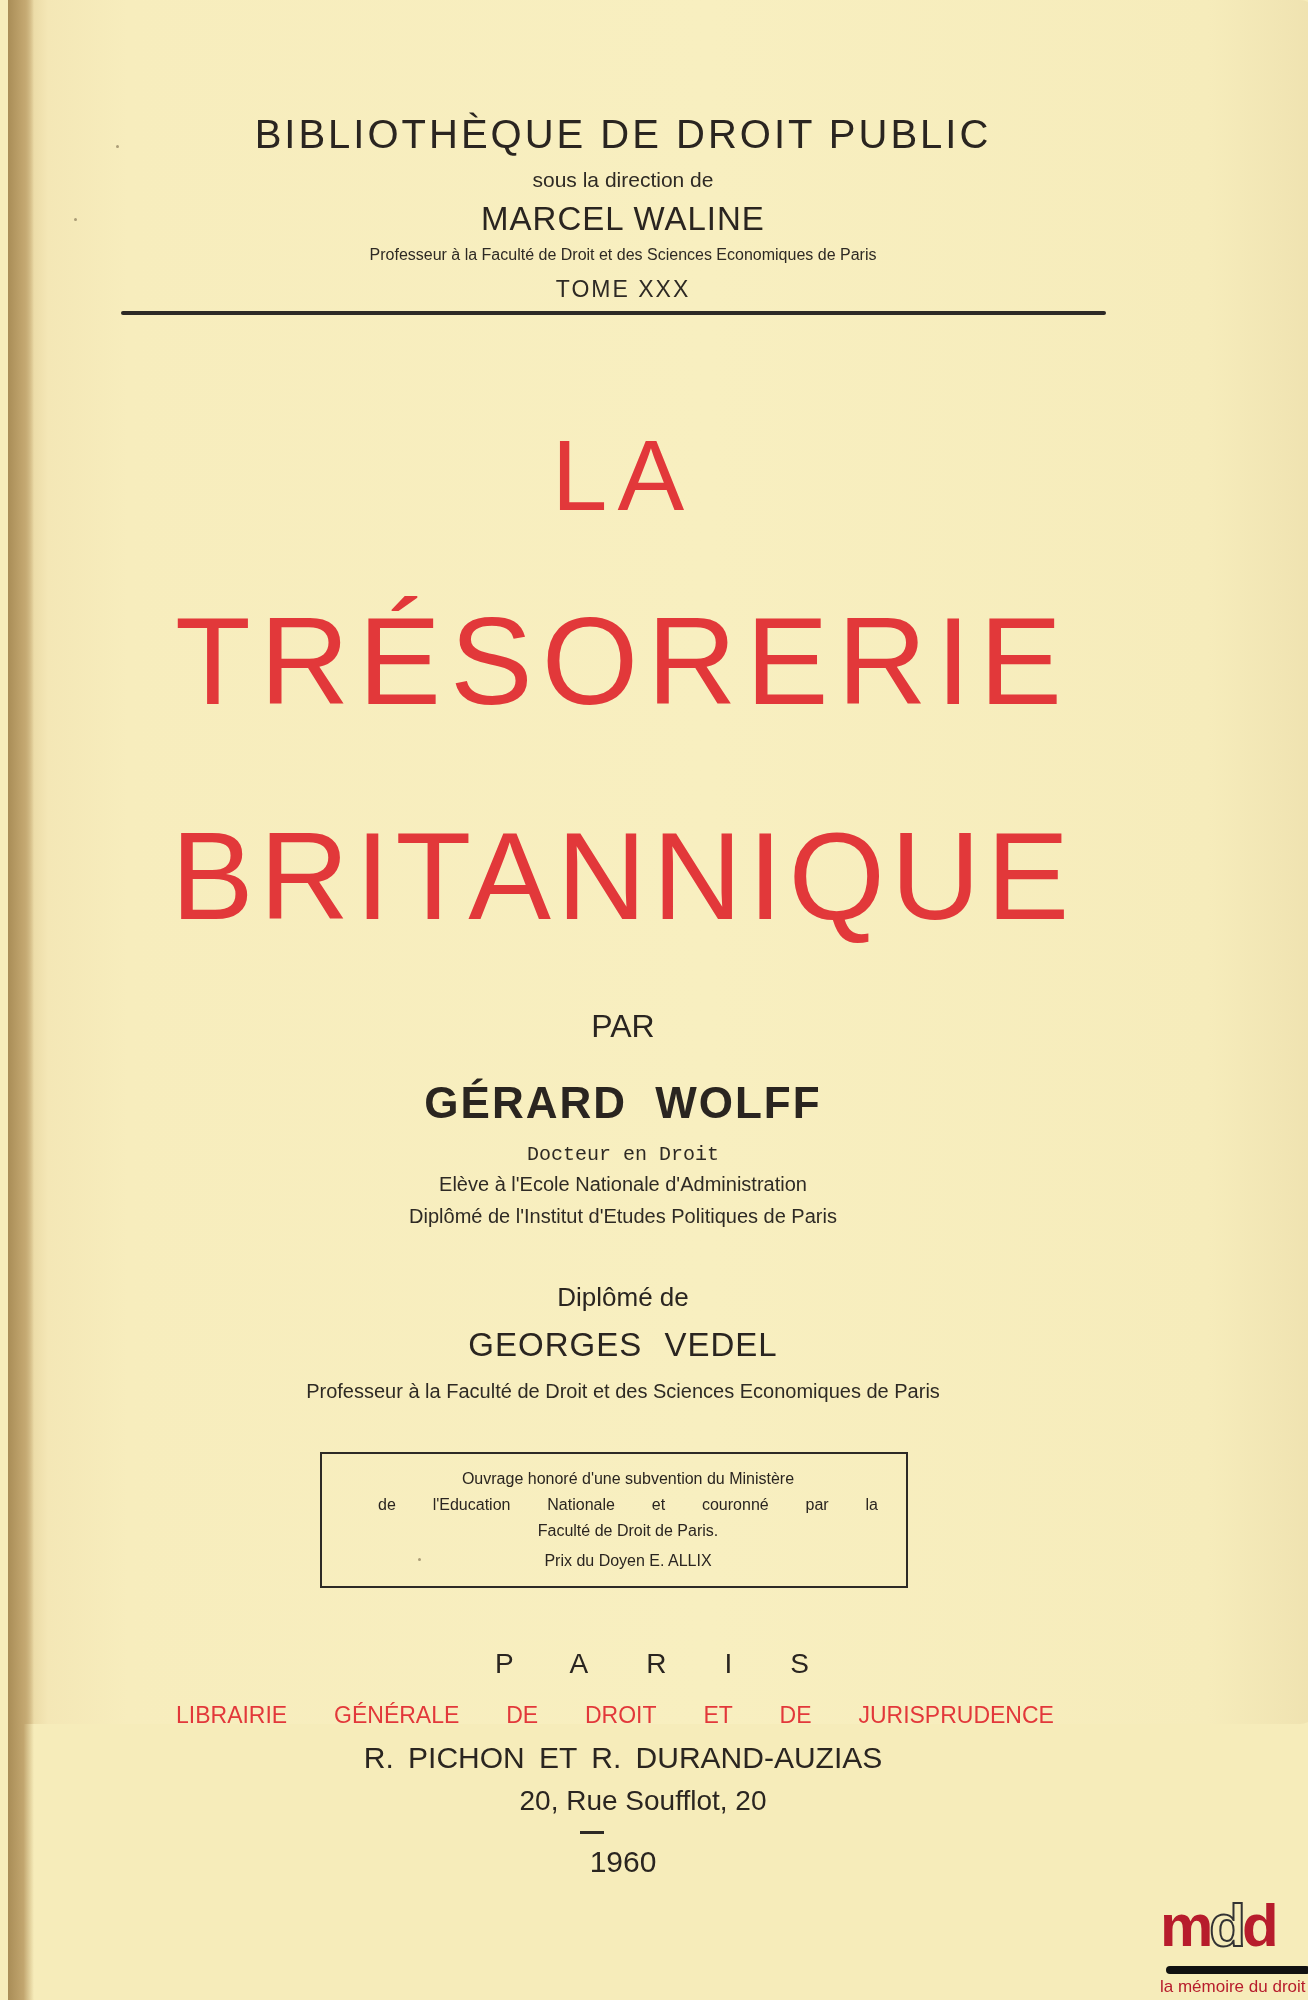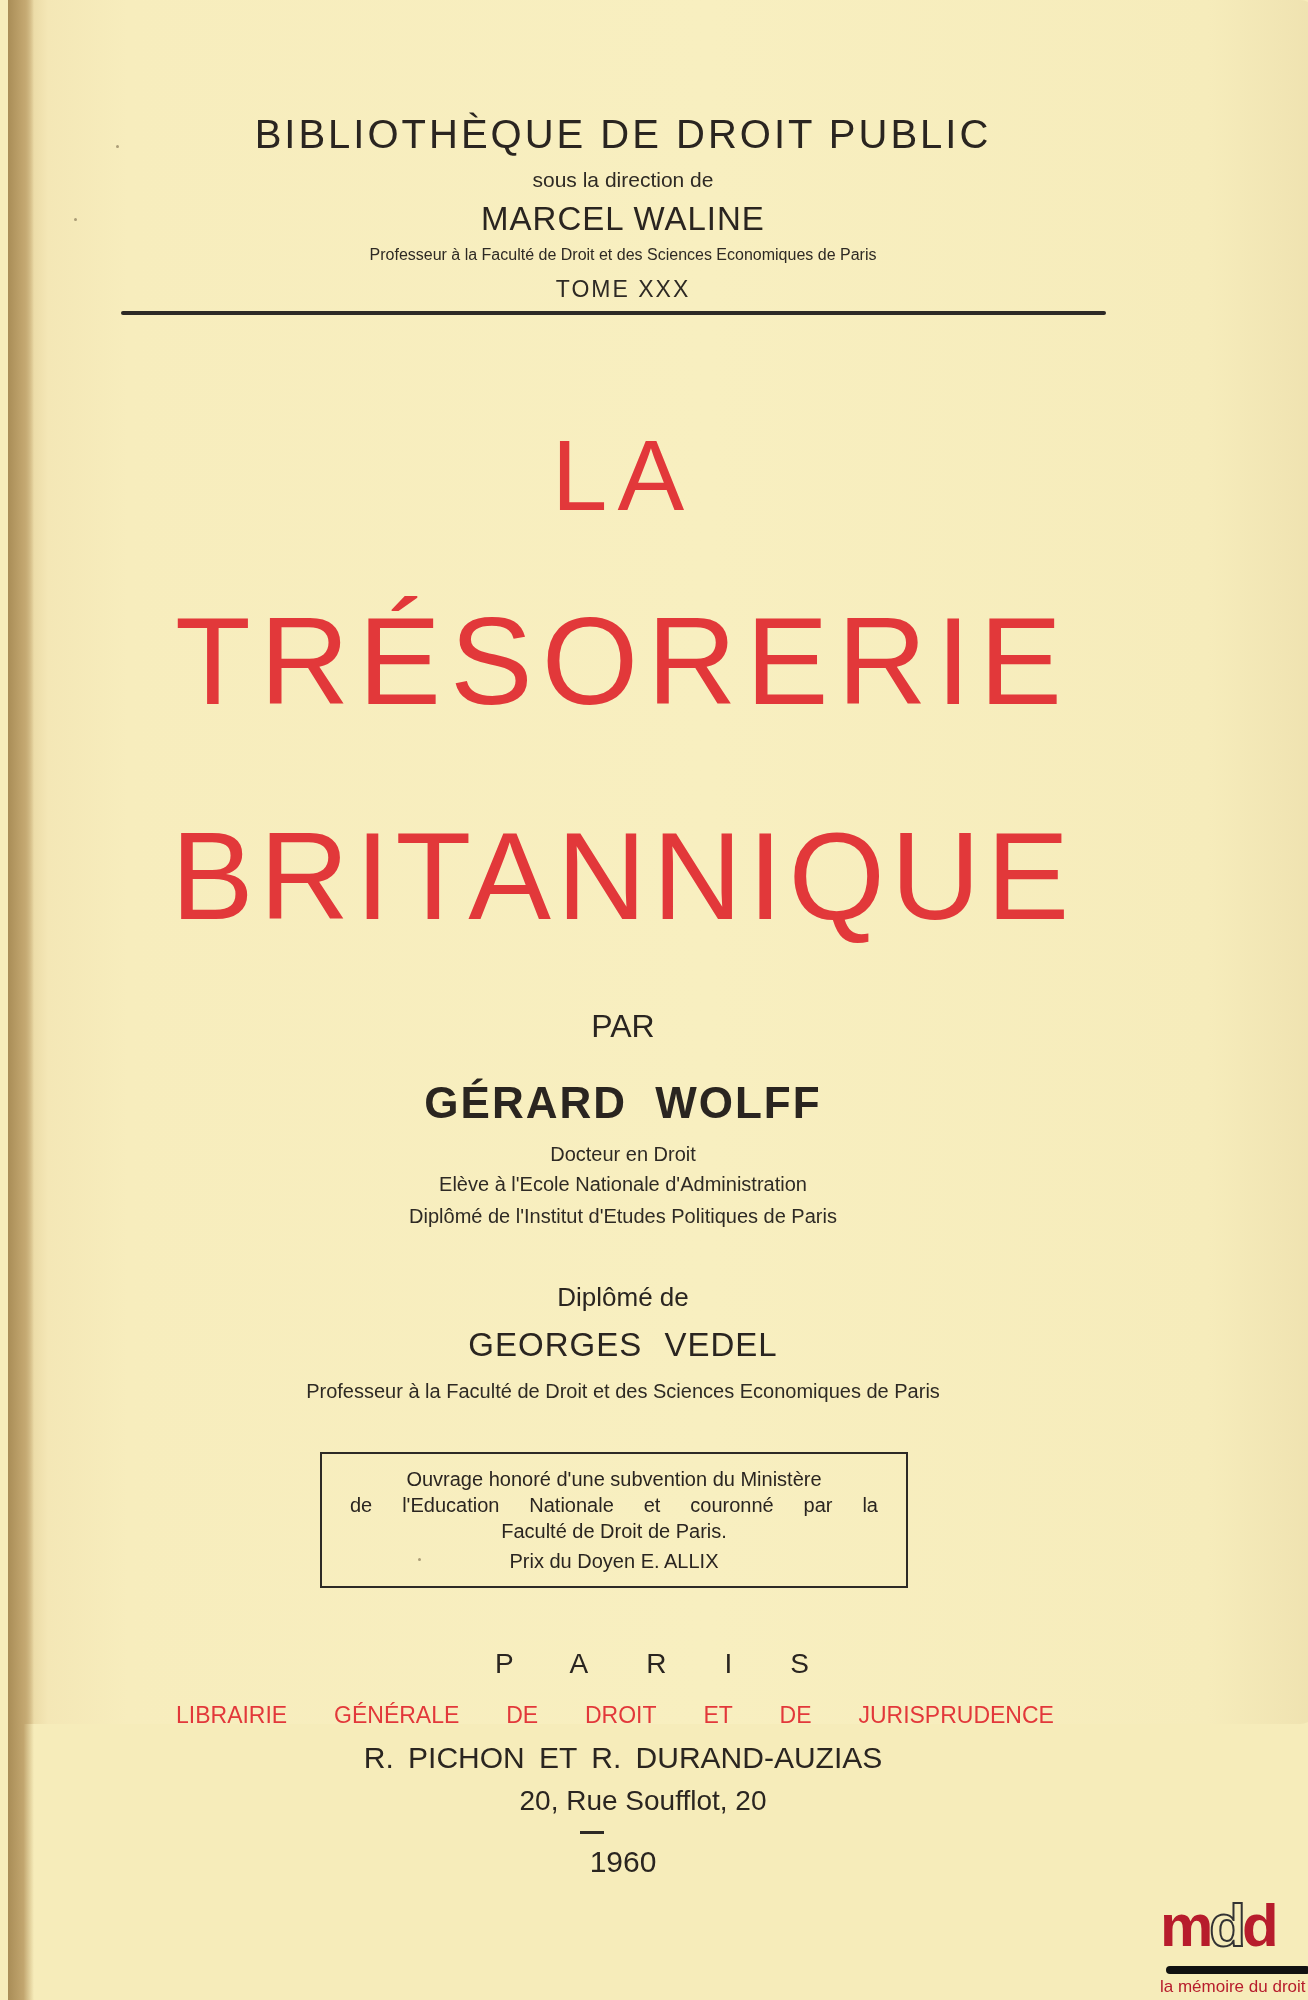--- a/index.html
+++ b/index.html
@@ -25,30 +25,30 @@
   .dir-title { top: 246px; font-size: 16px; color: #2e2a24; }
   .tome { top: 276px; font-size: 23px; letter-spacing: 2px; color: #2e2a24; }
   .rule { position: absolute; left: 113px; top: 311px; width: 985px; height: 4px; background: #2d2a26; border-radius: 2px; }
   .title-red { color: #e2383a; font-weight: normal; }
   .t-la { top: 418px; font-size: 100px; letter-spacing: 10px; }
   .t-treso { top: 590px; font-size: 124px; letter-spacing: 9px; }
   .t-brit { top: 805px; font-size: 124px; letter-spacing: 6px; }
   .par { top: 1008px; font-size: 32px; color: #2a2520; }
   .author { top: 1078px; font-size: 44px; font-weight: bold; letter-spacing: 2px; color: #2a2520; word-spacing: 14px; }
   .cred { font-size: 20px; color: #2e2a24; }
-  .c1 { top: 1143px; }
+  .c1 { top: 1143px; font-family: Liberation Mono, monospace; }
   .c2 { top: 1173px; }
   .c3 { top: 1205px; }
   .preface { top: 1282px; font-size: 26px; color: #2a2520; }
   .prefacer { top: 1326px; font-size: 33px; letter-spacing: 1px; color: #2a2520; word-spacing: 12px; }
   .pref-title { top: 1380px; font-size: 20px; color: #2e2a24; }
   .honor-box {
     position: absolute; left: 312px; top: 1452px; width: 588px; height: 136px;
     border: 2px solid #2d2a26; box-sizing: border-box;
-    text-align: center; padding-top: 12px; font-size: 20px; line-height: 26px; color: #2a2520;
+    text-align: center; padding-top: 12px; font-size: 16px; line-height: 26px; color: #2a2520; padding-left: 28px;
   }
   .honor-box .line { display: block; }
   .honor-box .just { text-align: justify; text-align-last: justify; padding: 0 28px; }
   .honor-box .last { margin-top: 4px; }
   .paris { top: 1648px; font-size: 28px; letter-spacing: 58px; color: #2a2520; padding-left: 58px; }
   .publisher { position: absolute; left: 168px; top: 1702px; width: 878px; display: flex; justify-content: space-between; font-size: 23px; color: #e2383a; gap: 45px; }
   .printers { top: 1741px; font-size: 30px; color: #2a2520; word-spacing: 6px; }
   .address { top: 1785px; font-size: 28px; color: #2a2520; padding-left: 20px; }
   .dash { position: absolute; left: 572px; top: 1831px; width: 24px; height: 3px; background: #2d2a26; }
   .year { top: 1845px; font-size: 30px; color: #2a2520; }

